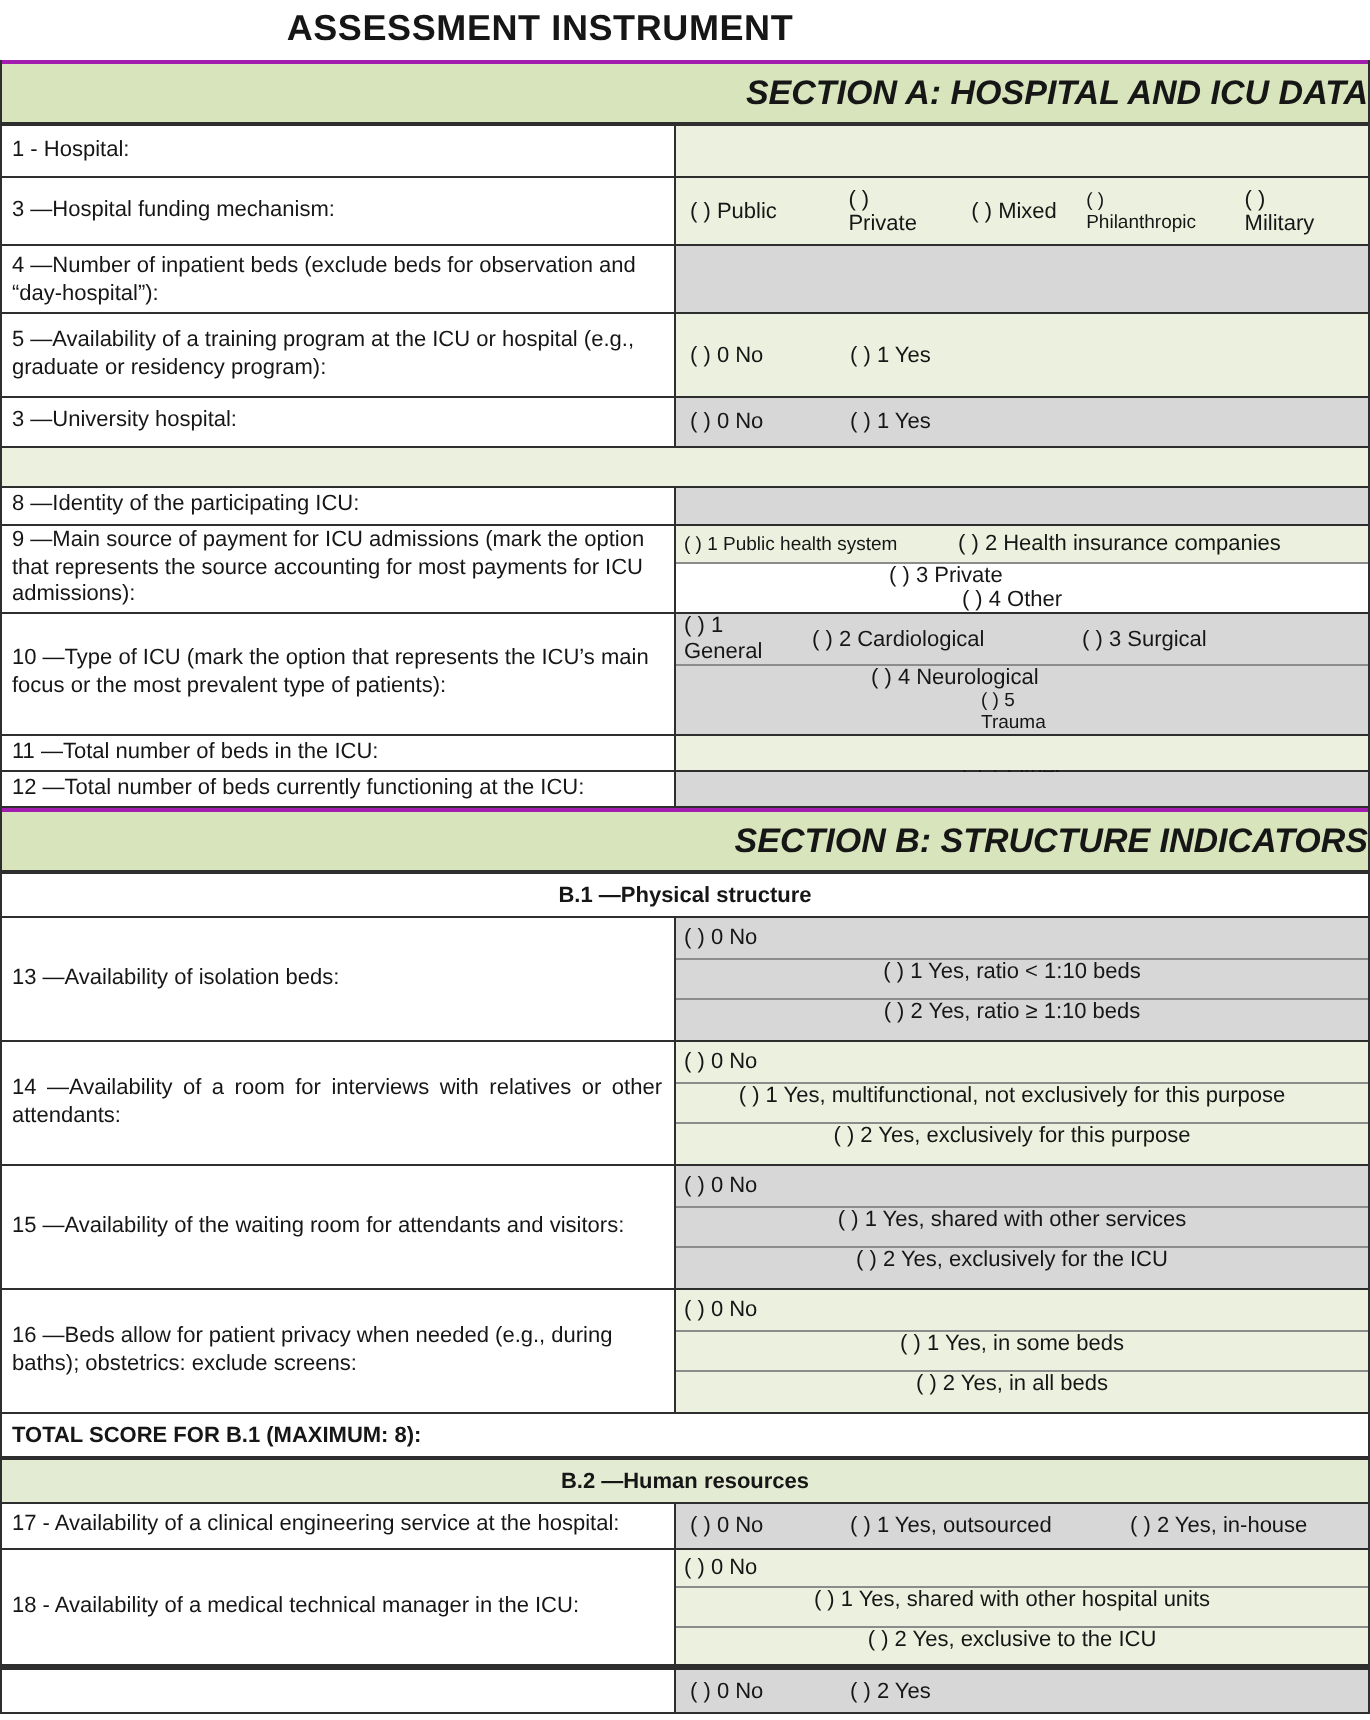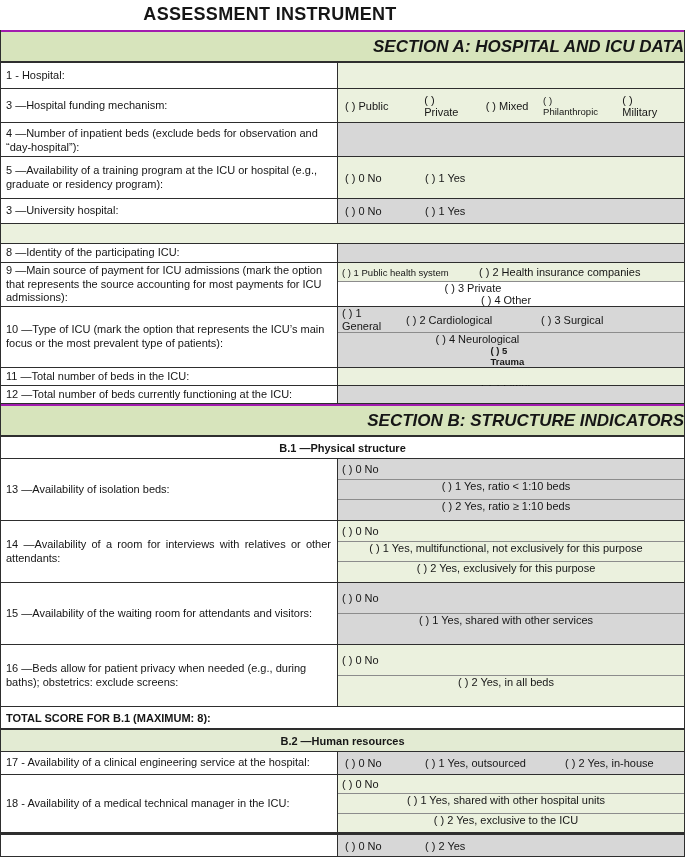--- a/index.html
+++ b/index.html
@@ -40,21 +40,21 @@
   .bg-w{background:#ffffff;}
   .optrow{
     flex:1;display:flex;align-items:center;padding-left:4px;
     font-size:11px;box-sizing:border-box;
   }
   .optrow + .optrow{border-top:1px solid #8c8c8c;flex-direction:column;}
   .optrow.pad7{padding-left:7px;}
   .opt{display:block;box-sizing:border-box;padding-right:14px;}
   .opt.small{font-size:9.5px;}
   .opt.wrap{line-height:1.15;}
-  .w45{width:45px;font-weight:bold;}.w56{width:56px;}.w58{width:58px;}.w62{width:62px;}
+  .w45{width:45px;}.w56{width:56px;}.w58{width:58px;}.w62{width:62px;}
   .w80{width:80px;}.w135{width:135px;}.w137{width:137px;}
   .w140{width:140px;}.w155{width:155px;}
   .thicktop{border-top:2px solid #2e2e2e;}
   .totalrow{
     display:block;font-size:11px;font-weight:bold;background:#ffffff;
     padding:5px 0 4px 5px;border-bottom:1px solid #2e2e2e;
   }
 </style>
 </head>
 <body>
@@ -197,28 +197,34 @@
 
   <div class="row" style="height:62px">
     <div class="qcell">15 —Availability of the waiting room for attendants and visitors:</div>
     <div class="acell bg-gr">
       <div class="optrow">
         <span class="opt">( ) 0 No</span>
       </div>
       <div class="optrow">
         <span class="opt">( ) 1 Yes, shared with other services</span>
       </div>
+      <div class="optrow">
+        <span class="opt">( ) 2 Yes, exclusively for the ICU</span>
+      </div>
     </div>
   </div>
 
   <div class="row" style="height:62px">
     <div class="qcell">16 —Beds allow for patient privacy when needed (e.g., during baths); obstetrics: exclude screens:</div>
     <div class="acell bg-g">
       <div class="optrow">
         <span class="opt">( ) 0 No</span>
+      </div>
+      <div class="optrow">
+        <span class="opt">( ) 1 Yes, in some beds</span>
       </div>
       <div class="optrow">
         <span class="opt">( ) 2 Yes, in all beds</span>
       </div>
     </div>
   </div>
 
   <div class="totalrow">
     <span>TOTAL SCORE FOR B.1 (MAXIMUM: 8):</span>
   </div>

